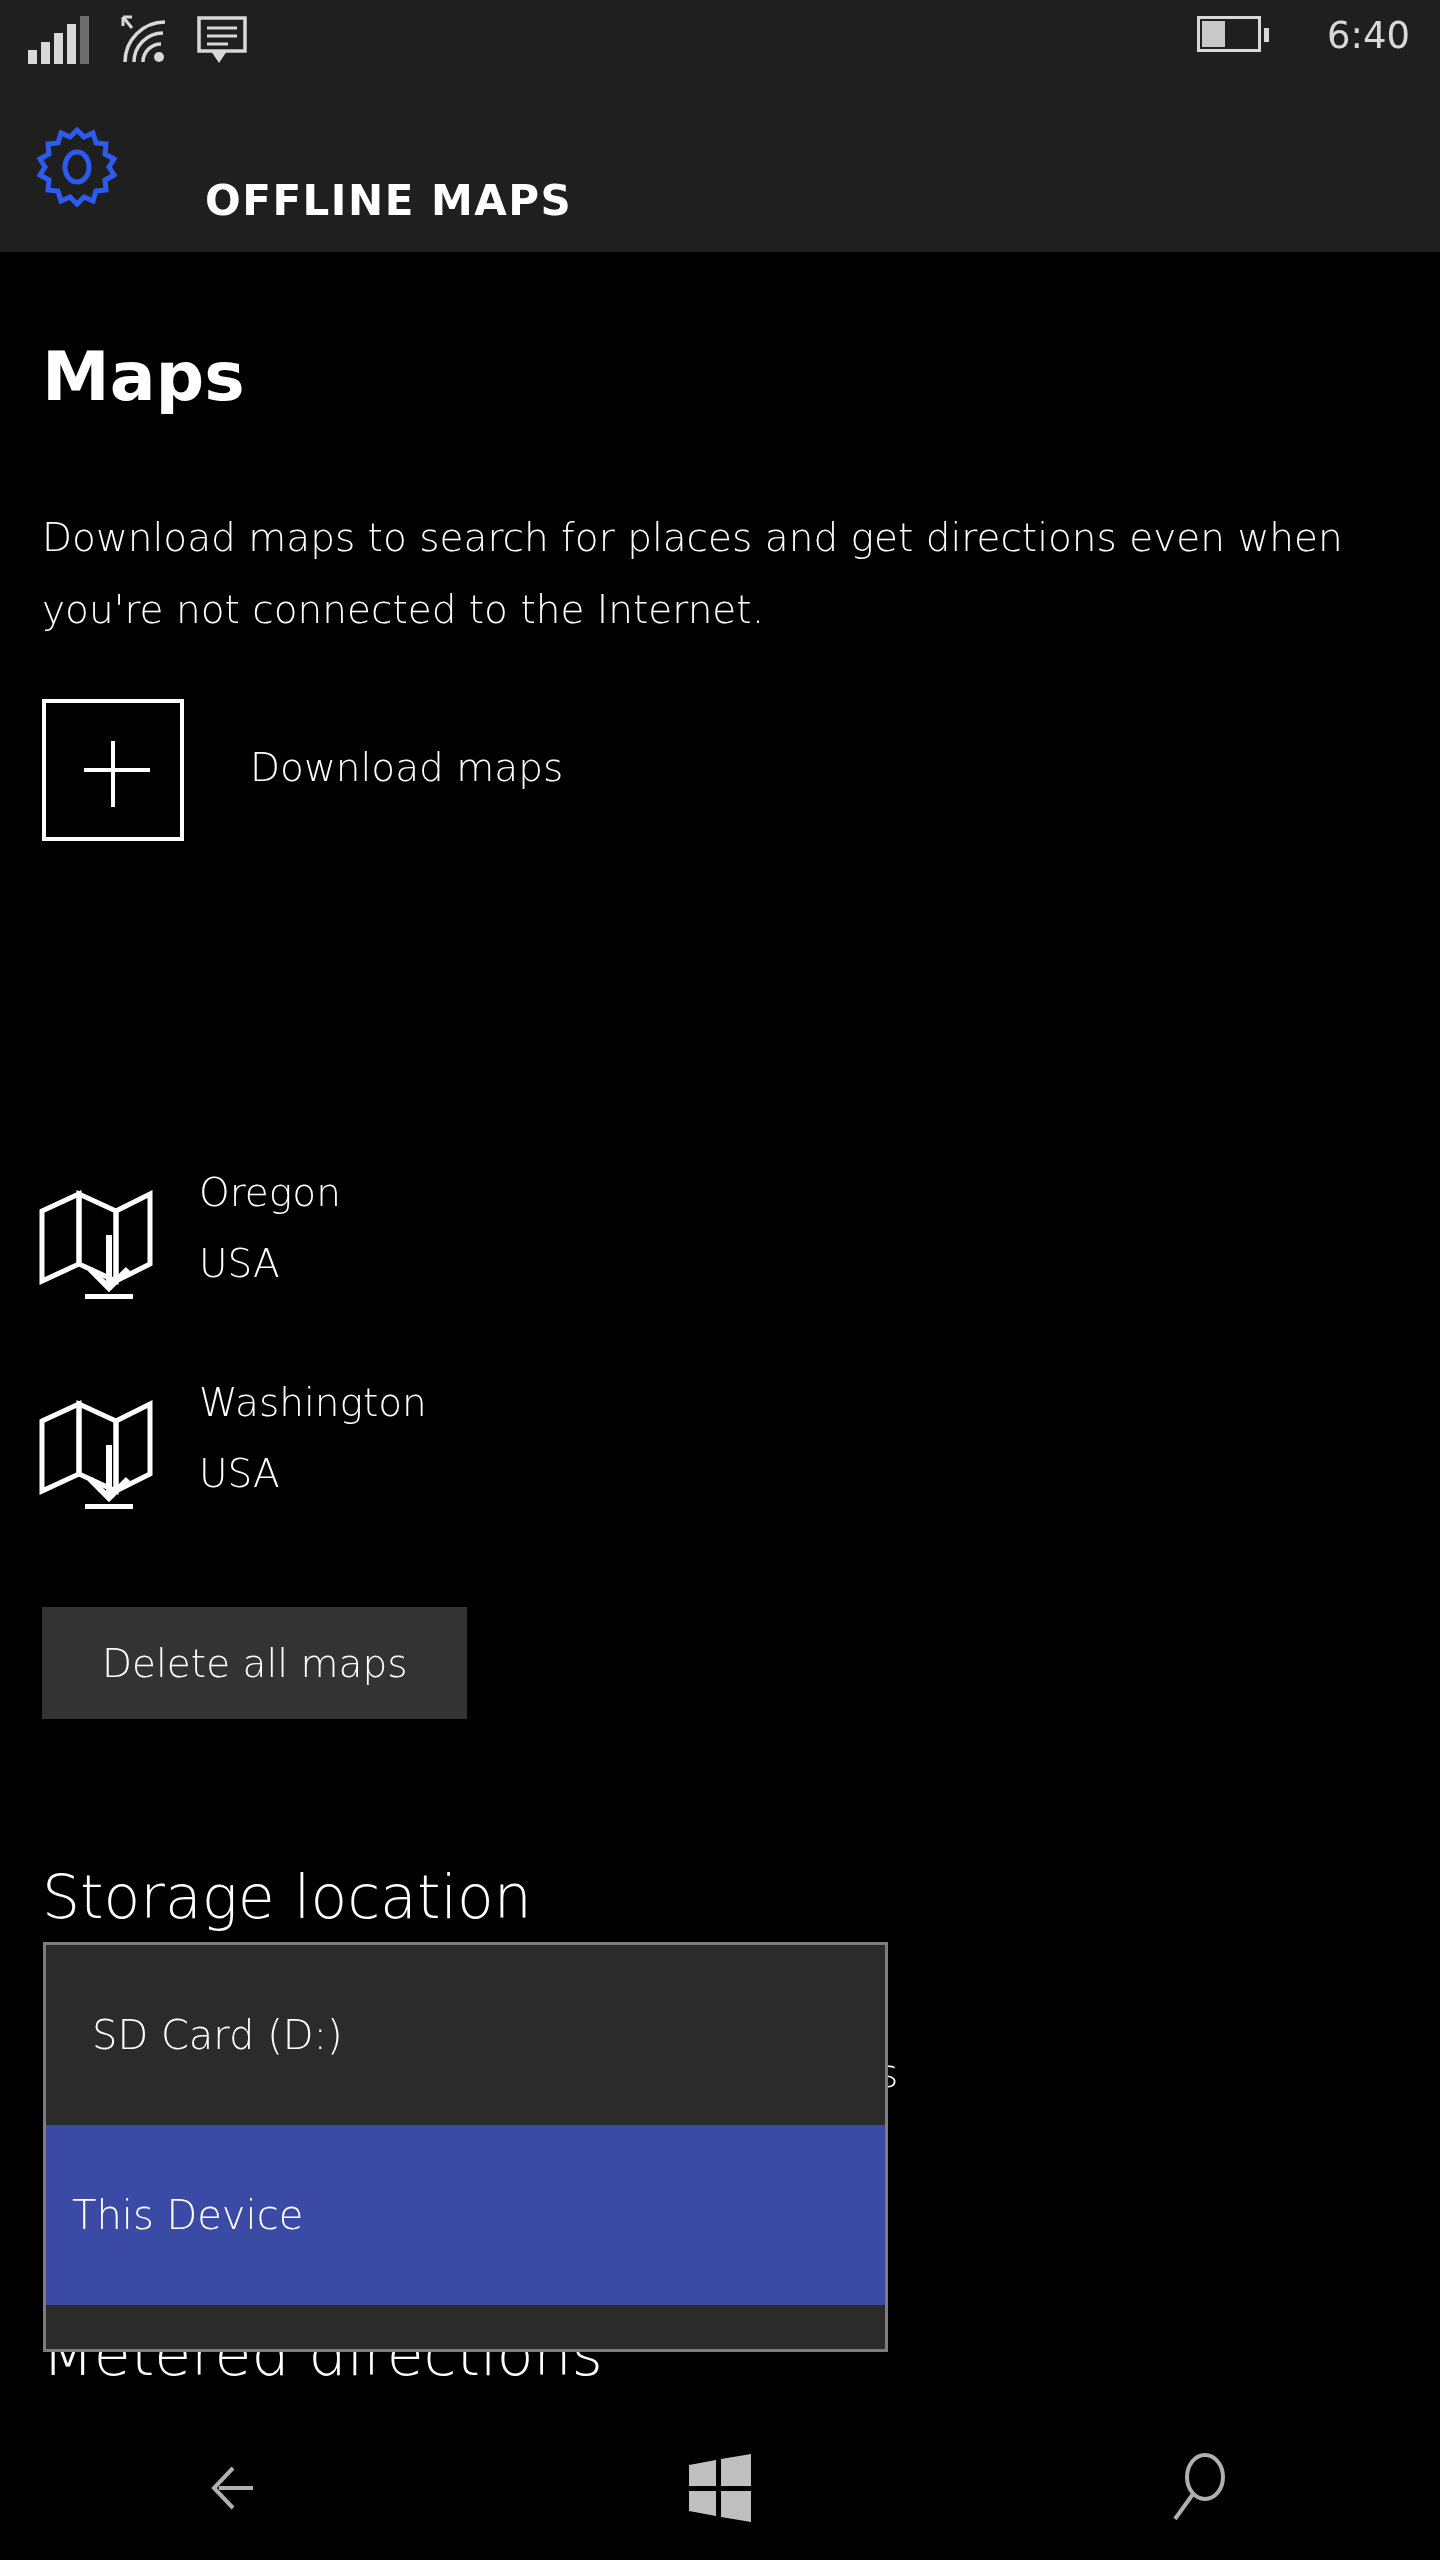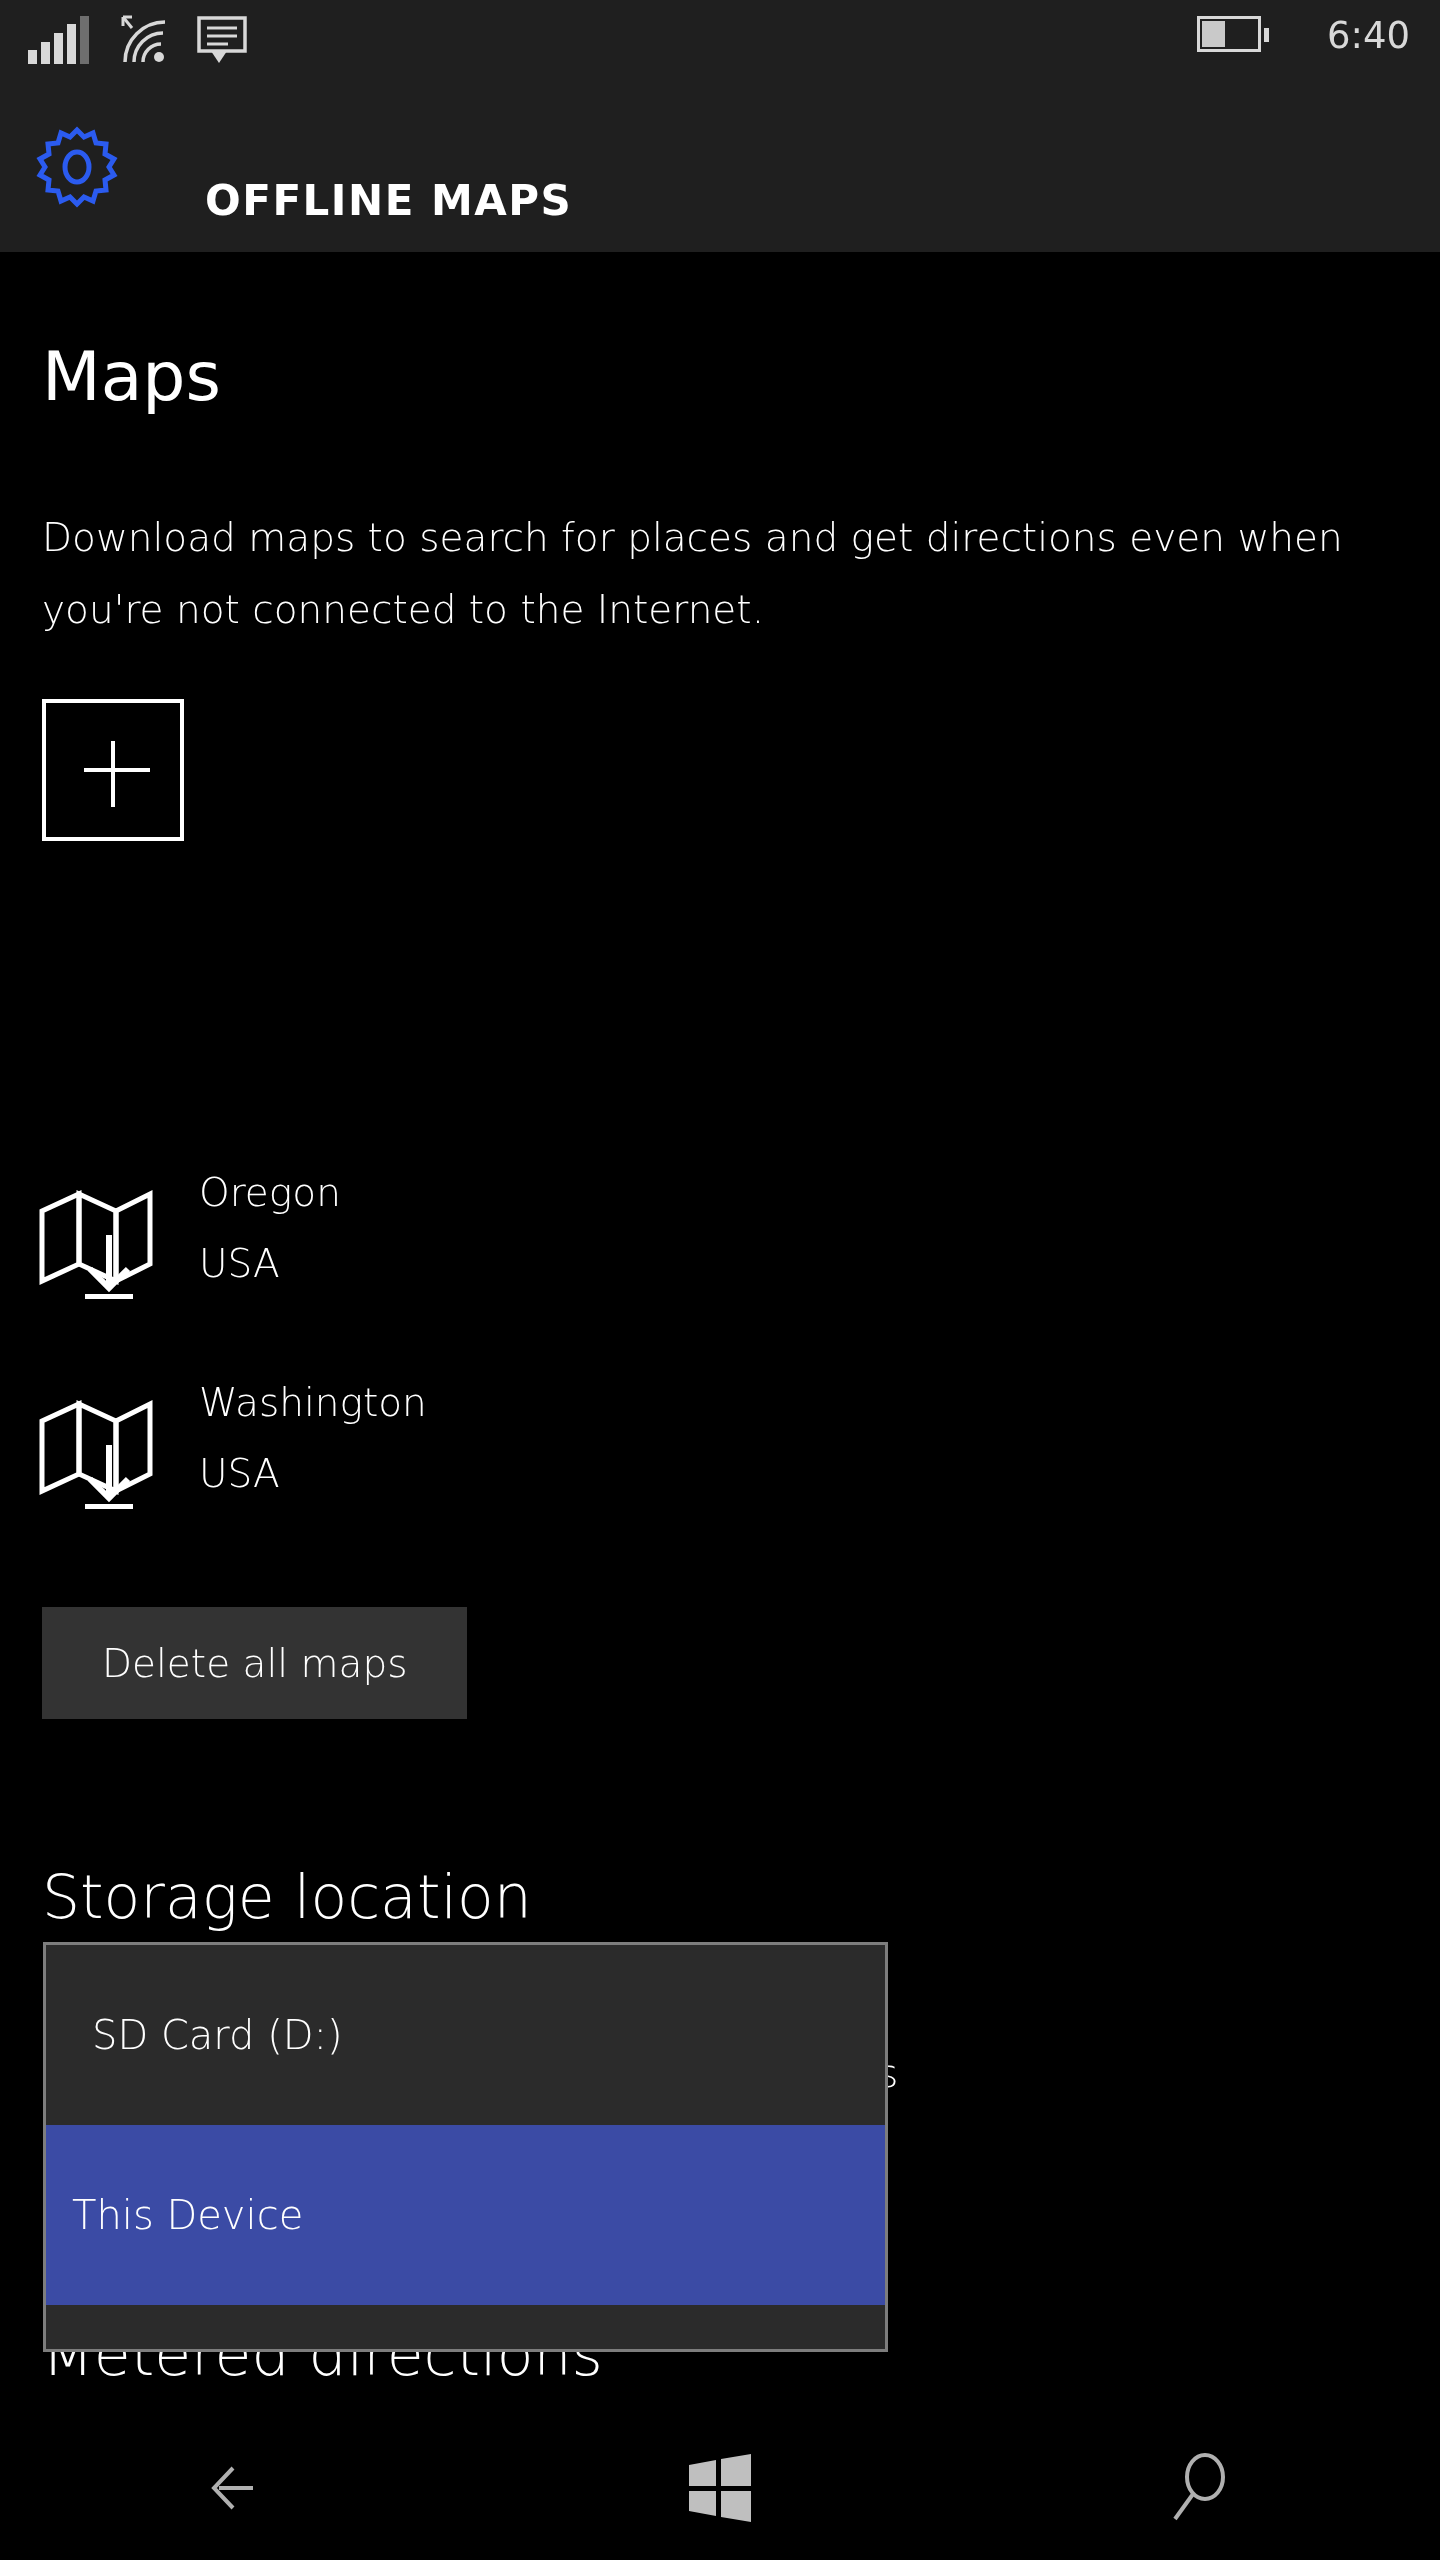--- a/index.html
+++ b/index.html
@@ -46,21 +46,21 @@
   .header-title{
     position:absolute;left:205px;top:120px;transform:translateY(-50%);
     font-size:42px;font-weight:bold;letter-spacing:1.5px;color:#ffffff;
   }
 
   
   .page{position:absolute;left:0;top:252px;width:1440px;}
 
   .h1{
     position:absolute;left:42px;top:88px;
-    font-size:68px;font-weight:400;color:#ffffff;line-height:74px;
+    font-size:68px;font-weight:700;color:#ffffff;line-height:74px;
   }
   .desc{
     position:absolute;left:42px;top:250px;width:1320px;
     font-size:39px;font-weight:300;color:#ffffff;line-height:72px;
   }
 
   .row{position:absolute;left:42px;display:flex;align-items:flex-start;}
   .row-dl{top:447px;}
   .plusbox{width:142px;height:142px;border:4px solid #ffffff;box-sizing:border-box;position:relative;flex:none;}
   .plusbox:before,.plusbox:after{content:"";position:absolute;background:#ffffff;}
@@ -187,20 +187,21 @@
 </div>
 
 <div class="page">
 
   <div class="h1">Maps</div>
 
   <div class="desc">Download maps to search for places and get directions even when you're not connected to the Internet.</div>
 
   <div class="row row-dl">
     <span class="plusbox"></span>
+    <span class="lbl">Download maps</span>
   </div>
 
   <div class="maprow row-or">
     <span class="mapicon">
       <svg width="120" height="110" viewBox="0 0 120 110">
         <g fill="none" stroke="#ffffff" stroke-width="5" stroke-linejoin="miter">
           <path d="M5 22 L42 5 L42 75 L5 92 Z"></path>
           <path d="M42 5 L79 22 L79 92 L42 75 Z"></path>
           <path d="M79 22 L113 5 L113 75 L79 92 Z"></path>
         </g>

